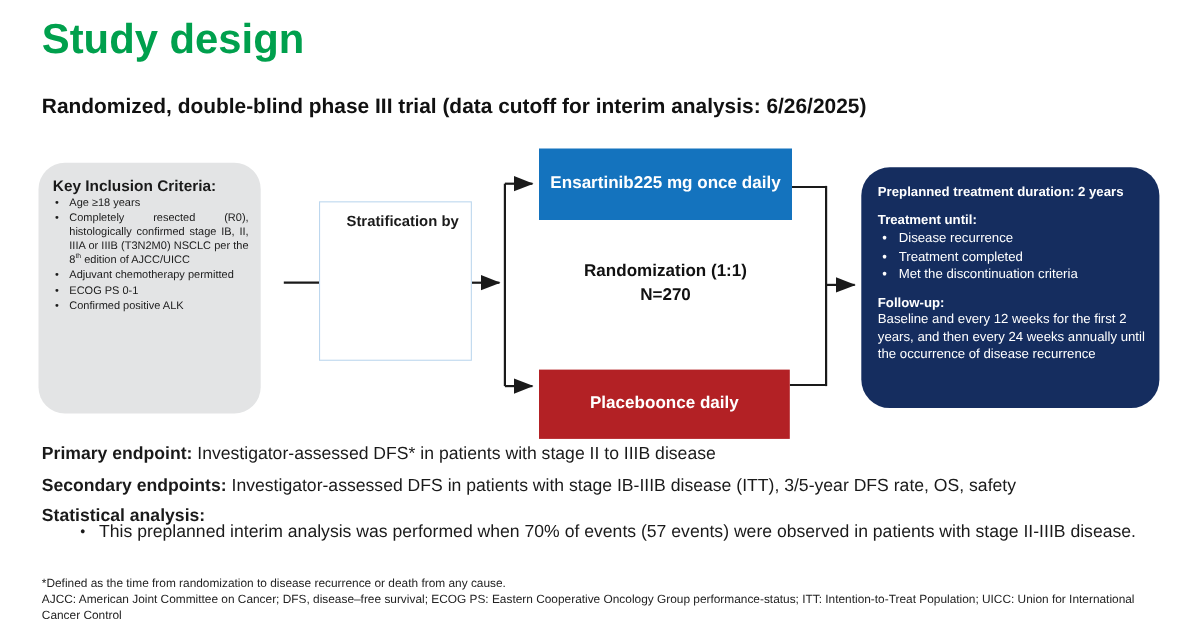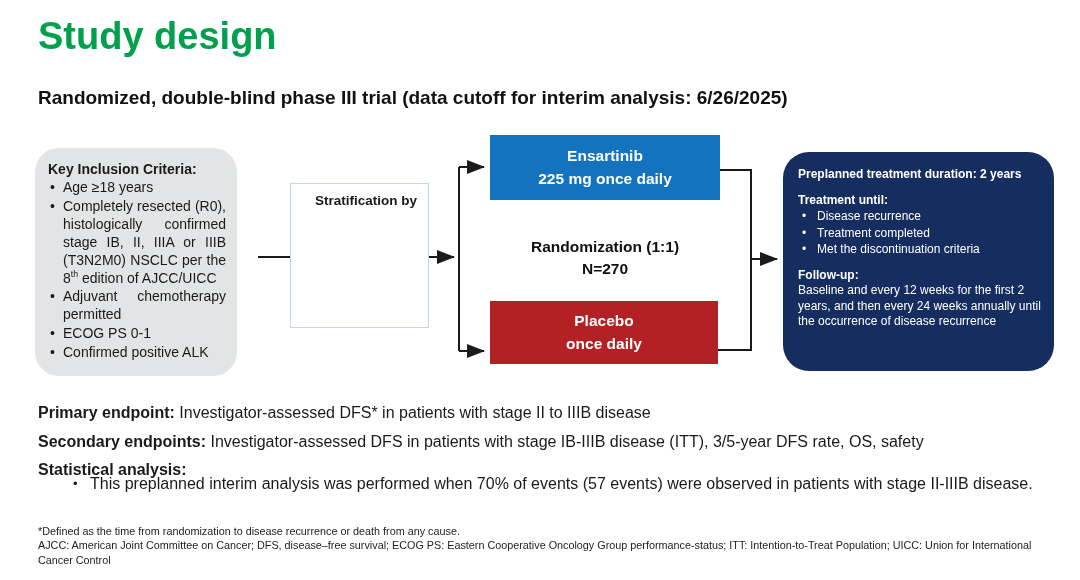--- a/index.html
+++ b/index.html
@@ -22,43 +22,43 @@
 
   
   .box-inclusion{
     position:absolute;left:35px;top:148px;width:202px;height:228px;
     background:#E3E4E5;border-radius:24px;box-sizing:border-box;
     padding:13px 11px 8px 13px;
   }
   .box-inclusion .hd{font-size:14px;font-weight:bold;margin:0 0 2px 0;}
   ul.bullets{list-style:none;margin:0;padding:0;}
   ul.bullets li{
-    position:relative;padding-left:15px;font-size:14px;line-height:1.28;margin-top:1px;
+    position:relative;padding-left:15px;font-size:10px;line-height:1.28;margin-top:1px;
   }
   ul.bullets li::before{content:"\2022";position:absolute;left:2px;}
   .justify{text-align:justify;}
 
   
   .box-strat{
     position:absolute;left:290px;top:183px;width:139px;height:145px;
     background:#ffffff;border:1.5px solid #BDD7EE;box-sizing:border-box;
     padding:9px 5px 5px 24px;
   }
   .box-strat .hd{font-size:13.5px;font-weight:bold;margin:0;}
   .box-strat ul.bullets li{font-size:12.8px;line-height:1.28;padding-left:14px;margin-top:2px;}
   .box-strat ul.bullets li::before{left:1px;}
 
   
   .arm{
-    position:absolute;display:flex;flex-direction:column;justify-content:center;
+    position:absolute;display:flex;justify-content:center;
     align-items:center;color:#fff;font-weight:bold;font-size:15.5px;
     line-height:1.45;text-align:center;
   }
   .arm-blue{left:490px;top:135px;width:230px;height:65px;background:#1473BE;}
-  .arm-red{left:490px;top:301px;width:228px;height:63px;background:#B32125;}
+  .arm-red{left:490px;top:336px;width:228px;height:63px;background:#B32125;}
 
   .randomization{
     position:absolute;left:470px;top:236px;width:270px;text-align:center;
     font-weight:bold;font-size:15.5px;line-height:1.4;color:#111;
   }
 
   
   .box-treatment{
     position:absolute;left:783px;top:152px;width:271px;height:219px;
     background:#152D5F;border-radius:26px;box-sizing:border-box;

